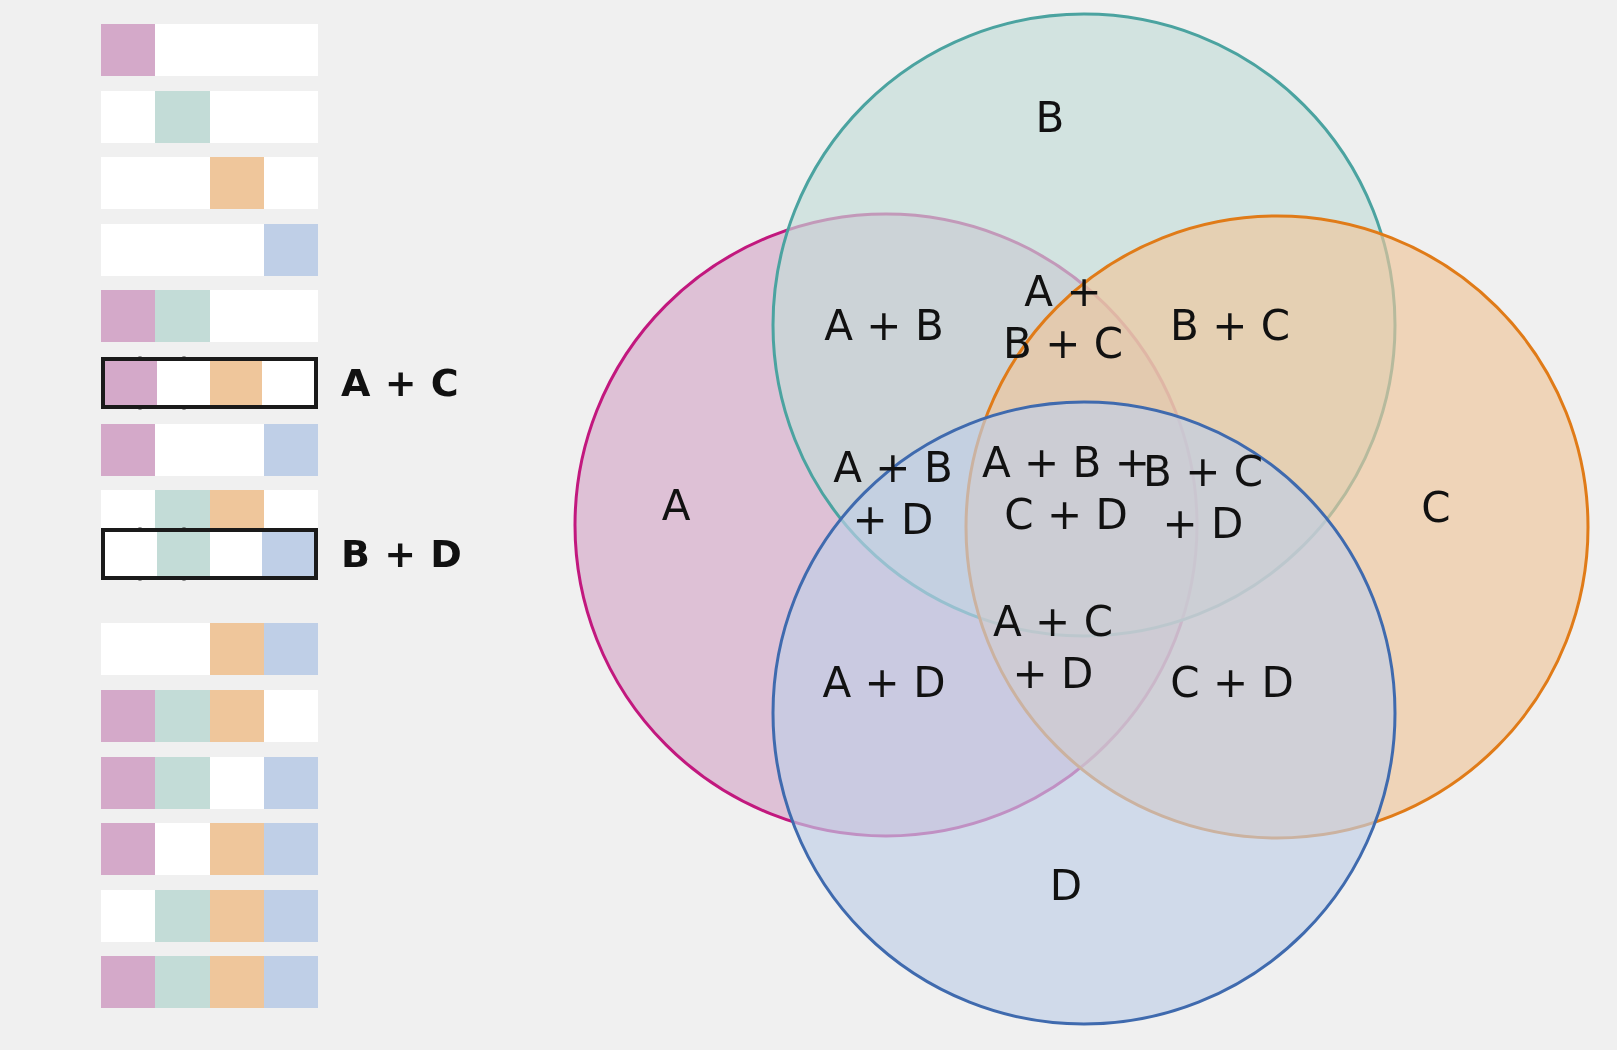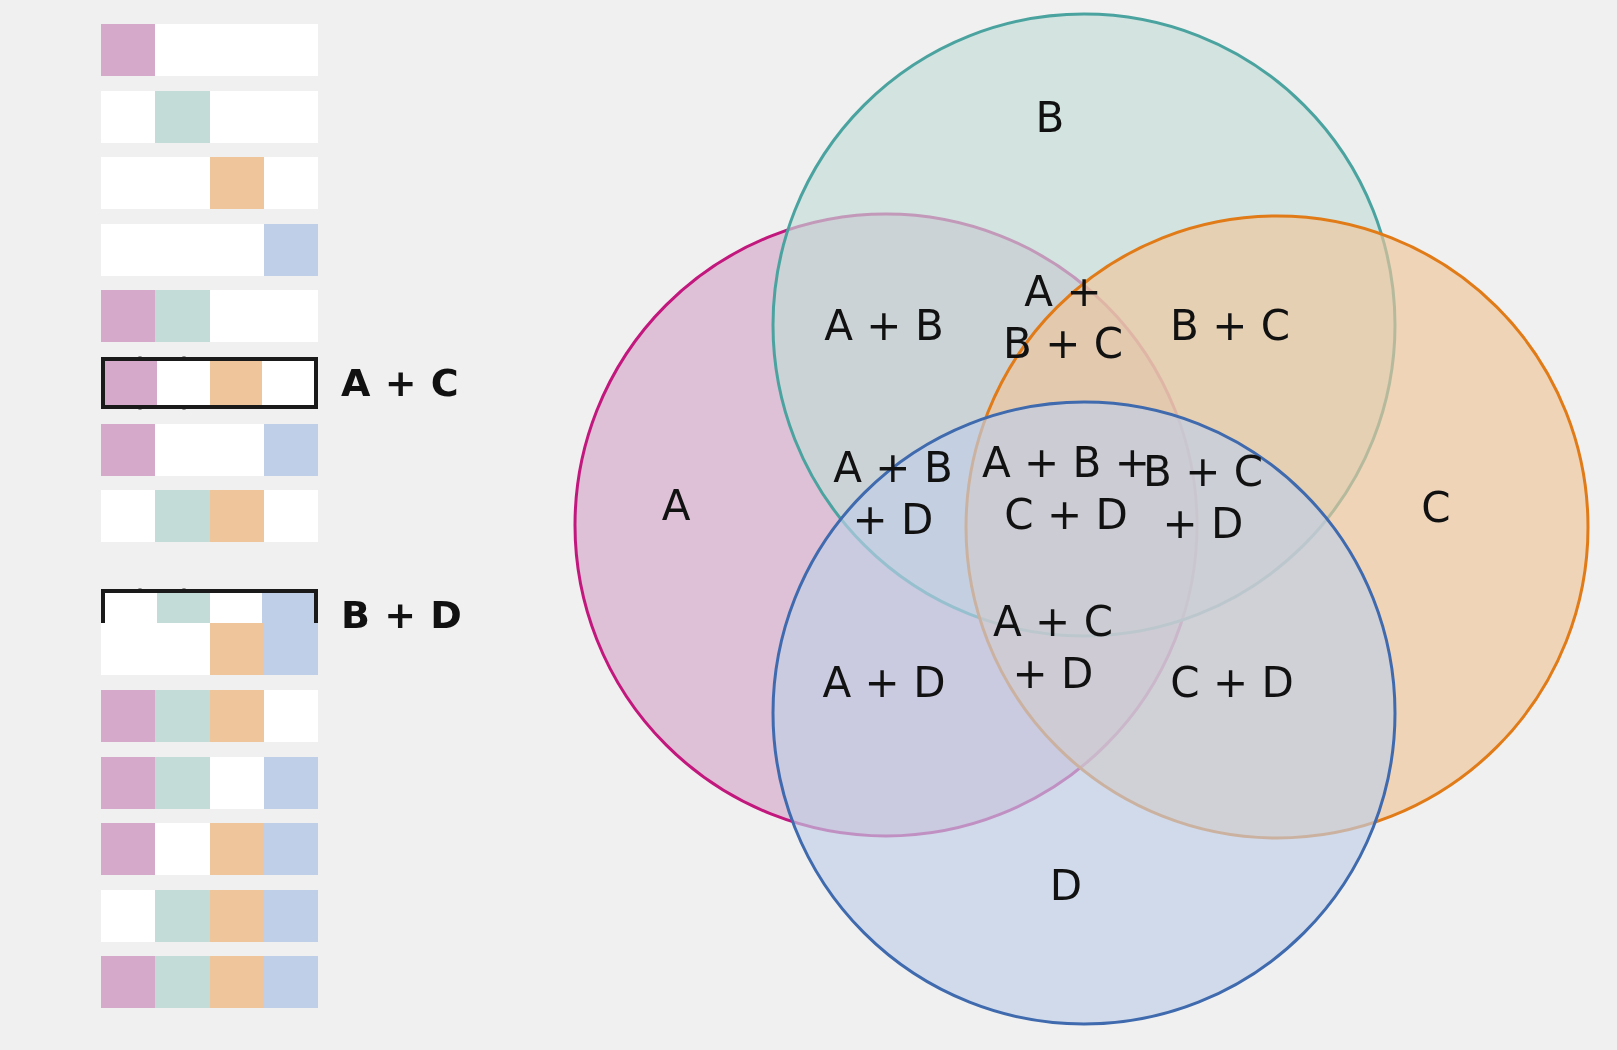--- a/index.html
+++ b/index.html
@@ -162,21 +162,21 @@
         </div>
       </div>
       <div class="combo-row" style="top: 490.2px;">
         <div class="combo-track">
           <div class="cell empty"></div>
           <div class="cell B"></div>
           <div class="cell C"></div>
           <div class="cell empty"></div>
         </div>
       </div>
-      <div class="combo-row boxed" style="top: 589px;">
+      <div class="combo-row boxed" style="top: 528px;">
         <div class="combo-x">
           <svg width="54" height="54" viewBox="0 0 54 54">
             <line x1="5" y1="5" x2="49" y2="49" stroke="#111111" stroke-width="9" stroke-linecap="round"></line>
             <line x1="49" y1="5" x2="5" y2="49" stroke="#111111" stroke-width="9" stroke-linecap="round"></line>
           </svg>
         </div>
         <div class="combo-track">
           <div class="cell empty"></div>
           <div class="cell B"></div>
           <div class="cell empty"></div>

